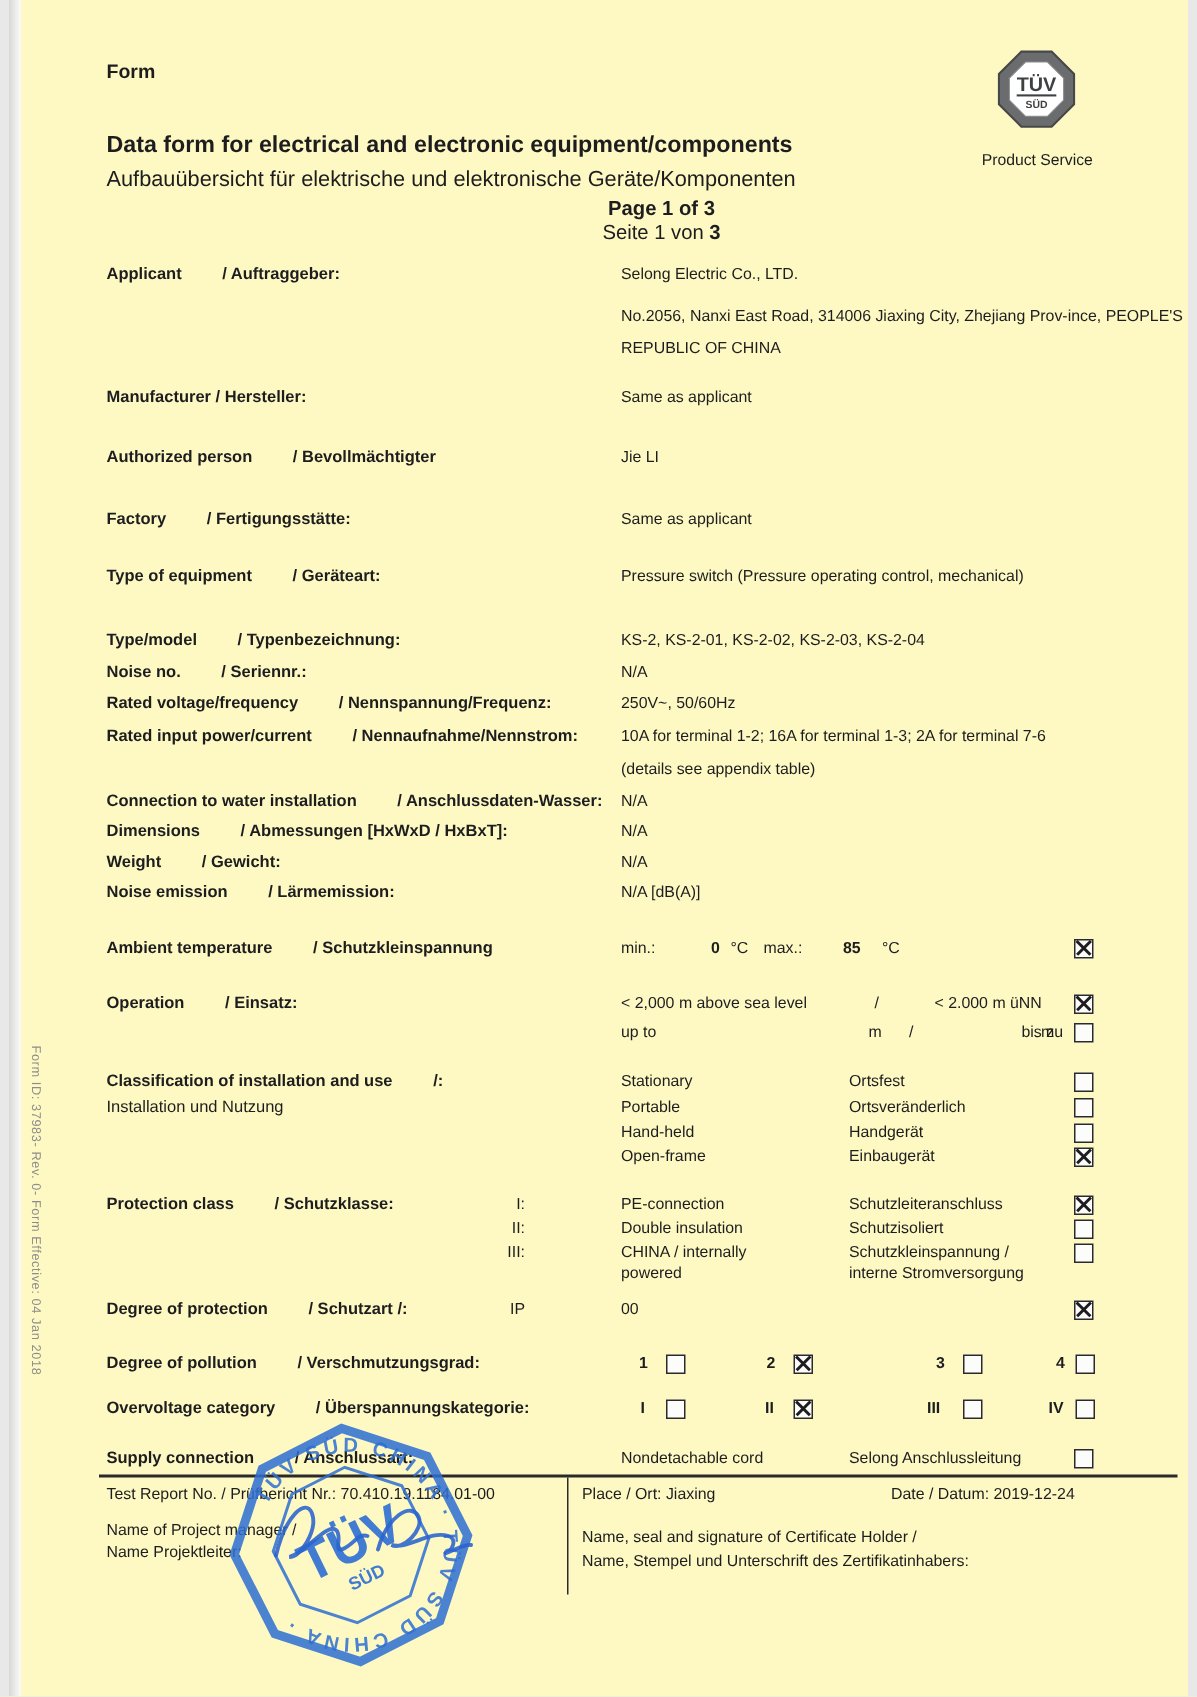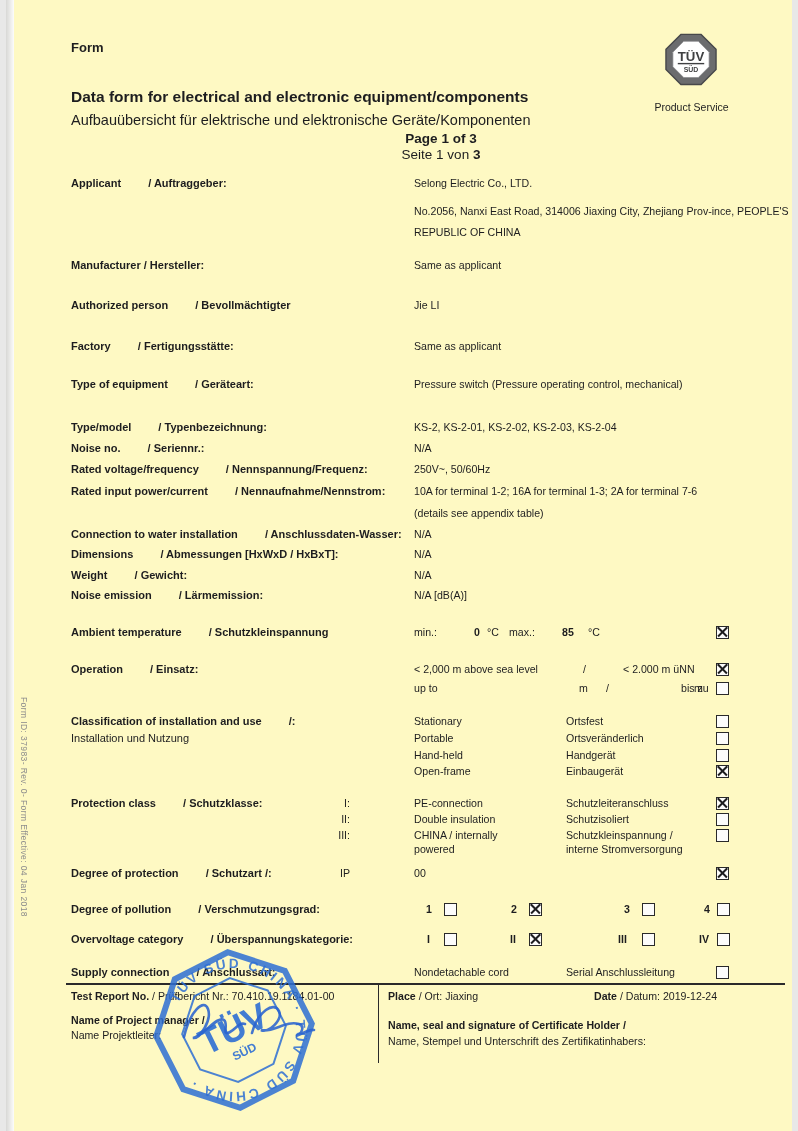--- a/index.html
+++ b/index.html
@@ -36,21 +36,21 @@
   .logo { position:absolute; left:650px; top:33px; width:70px; height:64px; }
   .logo-caption { position:absolute; left:628px; top:101px; width:115px; text-align:center;
                   font-size:10.5px; }
   .side-note { position:absolute; left:13px; top:697px; writing-mode:vertical-rl;
                font-size:8.5px; color:#8d8d8d; letter-spacing:0.4px; }
   .tbl-top { position:absolute; left:60px; top:983px; width:719px; height:0;
              border-top:2px solid #2a2a2a; }
   .tbl-div { position:absolute; left:372px; top:985px; width:0; height:78px;
              border-left:1.5px solid #2a2a2a; }
   .ft { font-size:10.6px; }
-  .ft .b { font-weight:bold;text-align:center; }
+  .ft .b { font-weight:normal;text-align:center; }
   .stamp { position:absolute; left:118px; top:942px; width:220px; height:180px; }
   .signature { position:absolute; left:172px; top:993px; width:140px; height:60px; }
 </style>
 </head>
 <body>
 
 <div class="page">
 
   <div class="hdr-form">Form</div>
   <div class="hdr-title">Data form for electrical and electronic equipment/components</div>
@@ -244,21 +244,21 @@
     <div class="cb checked" style="left:523px"></div>
     <span class="val b" style="left:612px">III</span>
     <div class="cb" style="left:636px"></div>
     <span class="val b" style="left:693px">IV</span>
     <div class="cb" style="left:711px"></div>
   </div>
 
   <div class="r" style="top:966px">
     <span class="lbl"><span class="b">Supply connection</span><span class="de"> / Anschlussart:</span></span>
     <span class="val">Nondetachable cord</span>
-    <span class="gcol">Serial Anschlussleitung</span>
+    <span class="gcol">Selong Anschlussleitung</span>
     <div class="cb"></div>
   </div>
 
   <div class="tbl-top"></div>
   <div class="tbl-div"></div>
 
   <div class="r ft" style="top:990px">
     <span style="left:65px"><span class="b">Test Report No.</span><span> / Prüfbericht Nr.: </span><span>70.410.19.1184.01-00</span></span>
     <span style="left:382px"><span class="b">Place</span><span> / Ort: </span><span>Jiaxing</span></span>
     <span style="left:588px"><span class="b">Date</span><span> / Datum: </span><span>2019-12-24</span></span>

